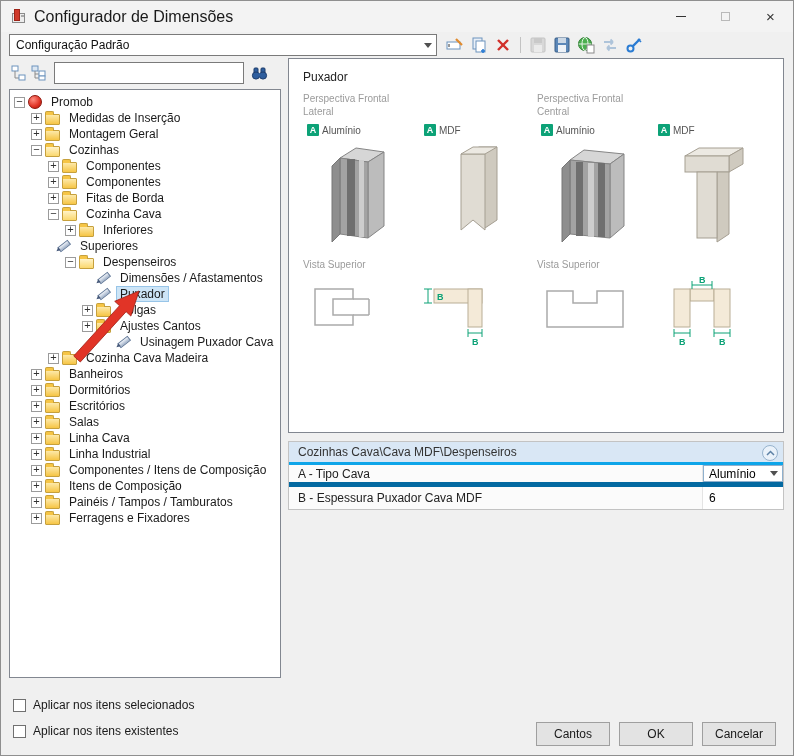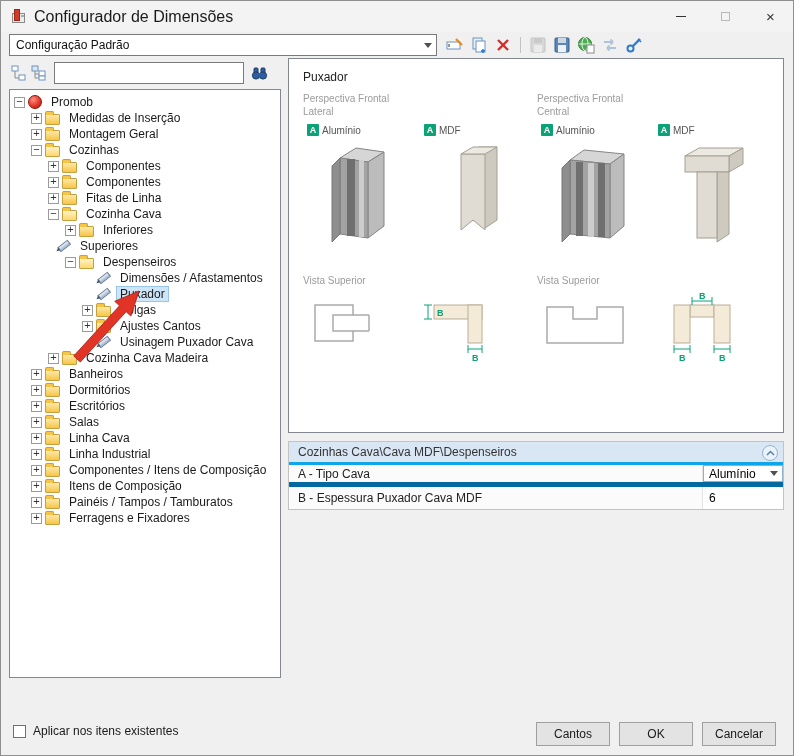--- a/index.html
+++ b/index.html
@@ -54,21 +54,21 @@
   .preview-panel{position:absolute;left:287px;top:57px;width:496px;height:375px;background:#fff;border:1px solid #828790;padding:11px 14px;overflow:hidden}
   .pv-title{font-size:12px;color:#222}
   .pv-groups{display:flex;margin-top:8px}
   .pv-group{width:234px}
   .pv-meta{font-size:10px;color:#9b9b9b;line-height:13px}
   .pv-cells{display:flex}
   .pv-cell{width:117px;display:flex;flex-direction:column}
   .pv-badge-row{display:flex;align-items:center;gap:3px;font-size:10px;color:#555;margin:6px 0 2px 4px}
   .badge{width:12px;height:12px;background:#0ca277;color:#fff;font-size:9px;font-weight:bold;display:flex;align-items:center;justify-content:center;border-radius:1px;flex:none}
   .pv-cell svg.profile{align-self:center}
-  .tv-label{margin-top:16px}
+  .tv-label{}
   .tv-row{margin-top:4px}
   svg text{font-family:"Liberation Sans",sans-serif;font-size:9px;font-weight:700;fill:#0ca277}
 
   
   .propgrid{position:absolute;left:287px;top:440px;width:496px;background:#fff;border:1px solid #c3c3c3}
   .pg-header{height:23px;background:#d9e7f5;display:flex;align-items:center;padding:0 26px 0 9px;font-size:12px;color:#333;position:relative;border-bottom:3px solid #0ea5e9}
   .pg-collapse{position:absolute;right:5px;top:3px;width:16px;height:16px;border:1px solid #97b3cd;border-radius:50%;display:flex;align-items:center;justify-content:center;background:#eaf2fa}
   .pg-row{display:flex;height:22px;border-bottom:5px solid #0369a1;font-size:12px;background:#fbfbfb}
   .pg-row:last-child{border-bottom:none}
   .pg-label{flex:1;display:flex;align-items:center;padding-left:9px;border-right:1px solid #e4e4e4;color:#222}
@@ -236,21 +236,21 @@
           <span class="tlabel">Componentes</span>
         </div>
         <div class="tree-row" style="padding-left: 38px;">
           <span class="expander plus">+</span>
           <span class="ticon folder"></span>
           <span class="tlabel">Componentes</span>
         </div>
         <div class="tree-row" style="padding-left: 38px;">
           <span class="expander plus">+</span>
           <span class="ticon folder"></span>
-          <span class="tlabel">Fitas de Linha</span>
+          <span class="tlabel">Fitas de Borda</span>
         </div>
         <div class="tree-row" style="padding-left: 38px;">
           <span class="expander minus">−</span>
           <span class="ticon folder-open"></span>
           <span class="tlabel">Cozinha Cava</span>
         </div>
         <div class="tree-row" style="padding-left: 55px;">
           <span class="expander plus">+</span>
           <span class="ticon folder"></span>
           <span class="tlabel">Inferiores</span>
@@ -278,21 +278,21 @@
         <div class="tree-row" style="padding-left: 72px;">
           <span class="expander plus">+</span>
           <span class="ticon folder"></span>
           <span class="tlabel">Folgas</span>
         </div>
         <div class="tree-row" style="padding-left: 72px;">
           <span class="expander plus">+</span>
           <span class="ticon folder"></span>
           <span class="tlabel">Ajustes Cantos</span>
         </div>
-        <div class="tree-row" style="padding-left: 72px;">
+        <div class="tree-row" style="padding-left: 92px;">
           <span class="expander none"></span>
           <span class="ticon dim"></span>
           <span class="tlabel">Usinagem Puxador Cava</span>
         </div>
         <div class="tree-row" style="padding-left: 38px;">
           <span class="expander plus">+</span>
           <span class="ticon folder"></span>
           <span class="tlabel">Cozinha Cava Madeira</span>
         </div>
         <div class="tree-row" style="padding-left: 21px;">
@@ -502,20 +502,24 @@
             </span>
         </div>
       </div>
     </div>
     <div class="pg-row">
       <div class="pg-label">B - Espessura Puxador Cava MDF</div>
       <div class="pg-value pg-text">6</div>
     </div>
   </div>
 
+  <div class="checkbox-row" style="top:697px">
+    <span class="cb"></span>
+    <span>Aplicar nos itens selecionados</span>
+  </div>
   <div class="checkbox-row" style="top:723px">
     <span class="cb"></span>
     <span>Aplicar nos itens existentes</span>
   </div>
   <div class="btn-row">
     <div class="btn">Cantos</div>
     <div class="btn">OK</div>
     <div class="btn">Cancelar</div>
   </div>
 

